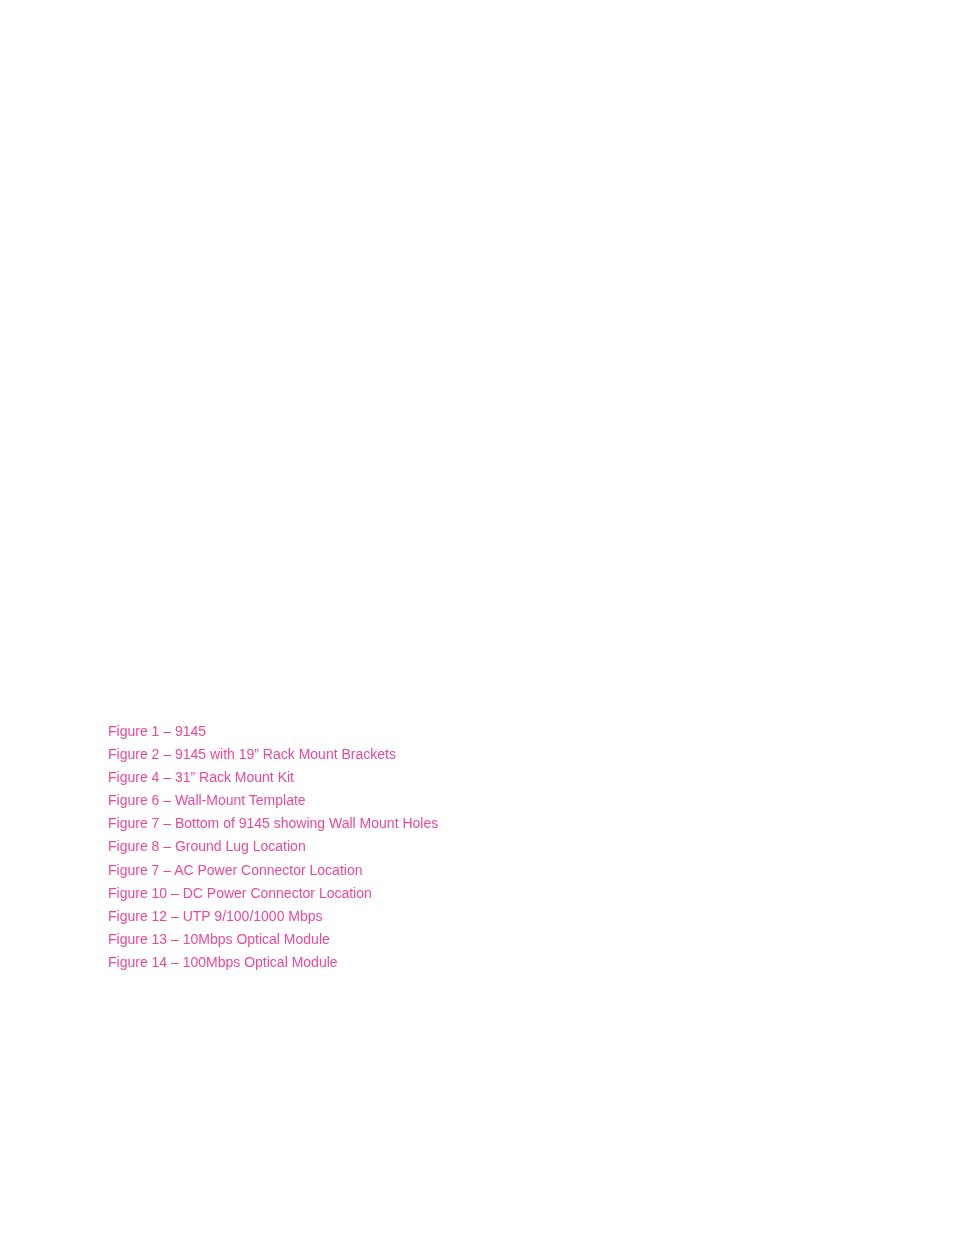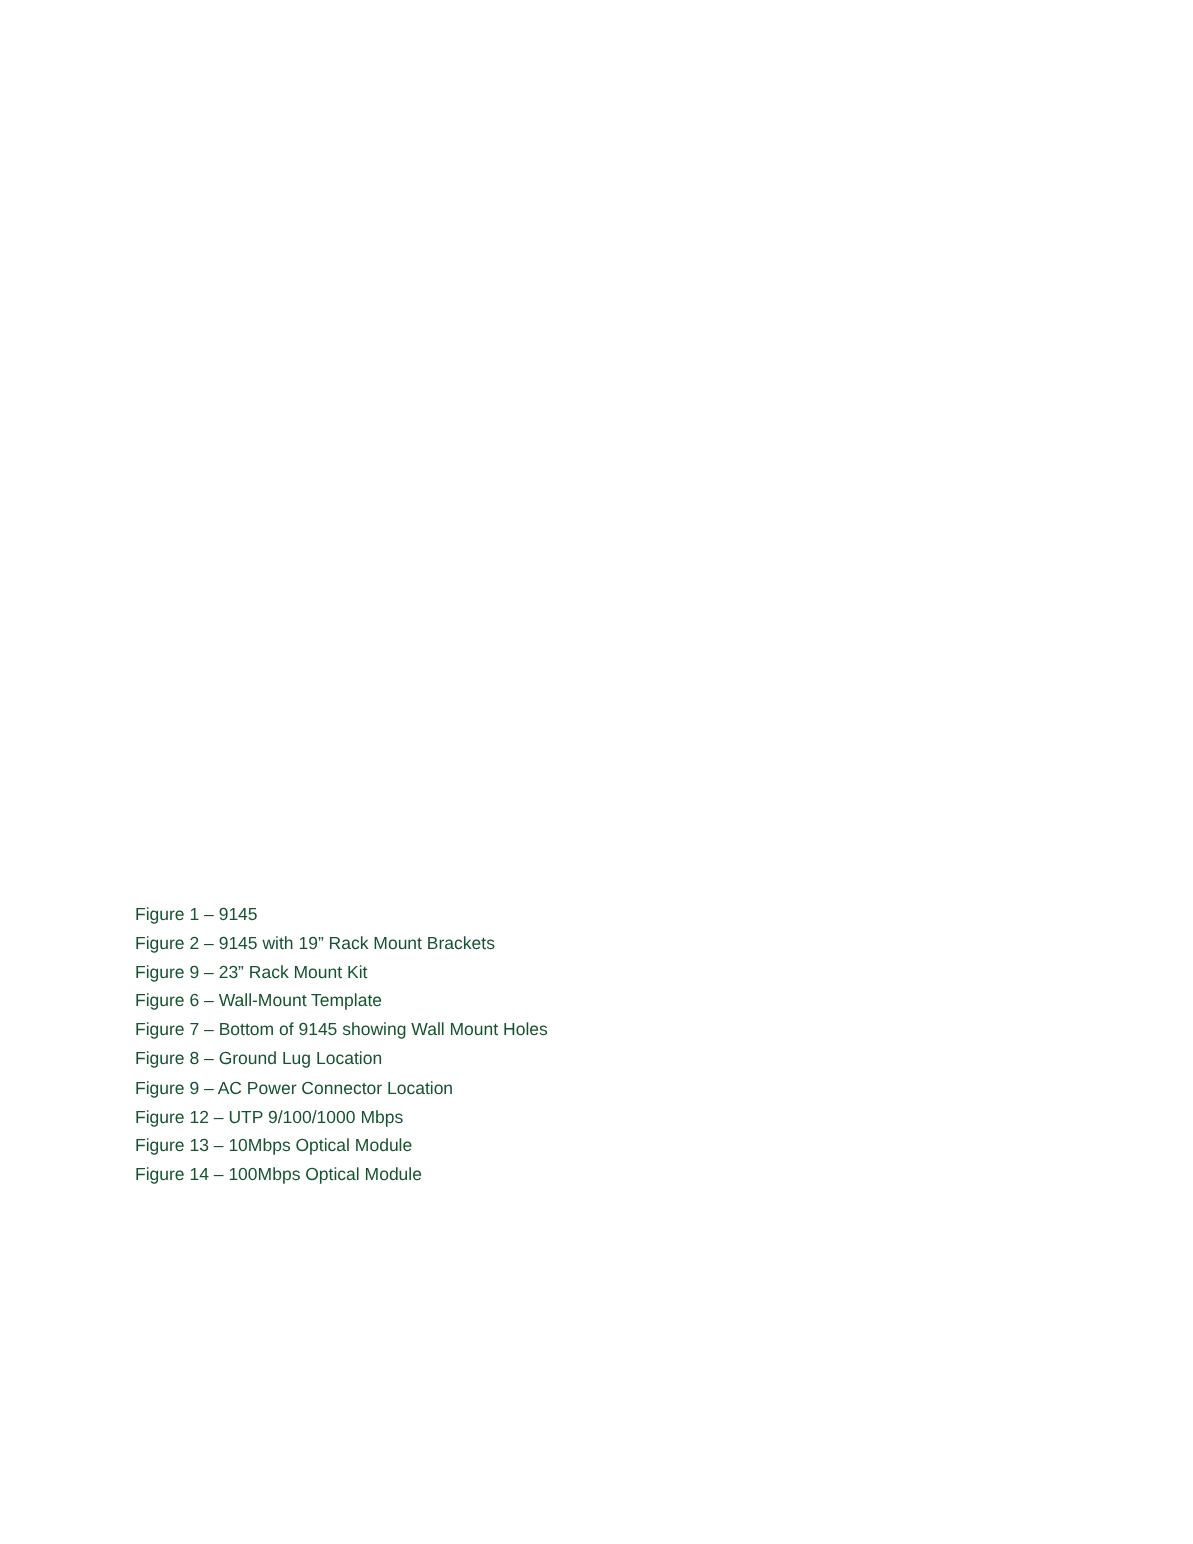--- a/index.html
+++ b/index.html
@@ -33,34 +33,35 @@
 
     .figure-list ul {
       list-style: none;
       padding: 0;
       margin: 0;
     }
 
     .figure-list ul li {
       line-height: 1.65;
       font-size: 14px;
-      color: #14532d;
+      color: #ec4899;
     }
   </style>
 </head>
 <body>
 
 <div class="page">
   <div class="figure-list">
     <ul>
     <li>Figure 1 – 9145</li>
         <li>Figure 2 – 9145 with 19” Rack Mount Brackets</li>
-        <li>Figure 9 – 23” Rack Mount Kit</li>
+        <li>Figure 4 – 31” Rack Mount Kit</li>
         <li>Figure 6 – Wall-Mount Template</li>
         <li>Figure 7 – Bottom of  9145 showing Wall Mount Holes</li>
         <li>Figure 8 – Ground Lug Location</li>
-        <li>Figure 9 – AC Power Connector Location</li>
+        <li>Figure 7 – AC Power Connector Location</li>
+        <li>Figure 10 – DC Power Connector Location</li>
         <li>Figure 12 –  UTP 9/100/1000 Mbps</li>
         <li>Figure 13 – 10Mbps Optical Module</li>
         <li>Figure 14 – 100Mbps Optical Module</li>
       </ul>
   </div>
 </div>
 
 </body></html>

